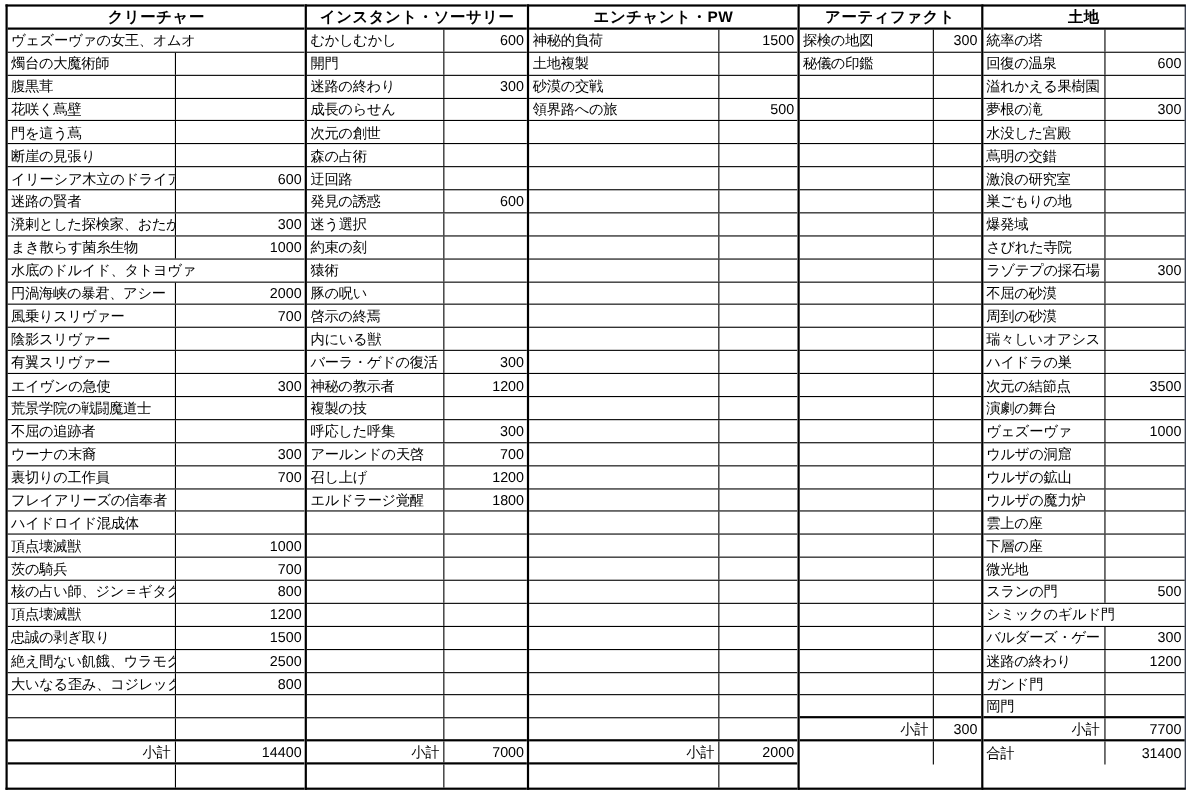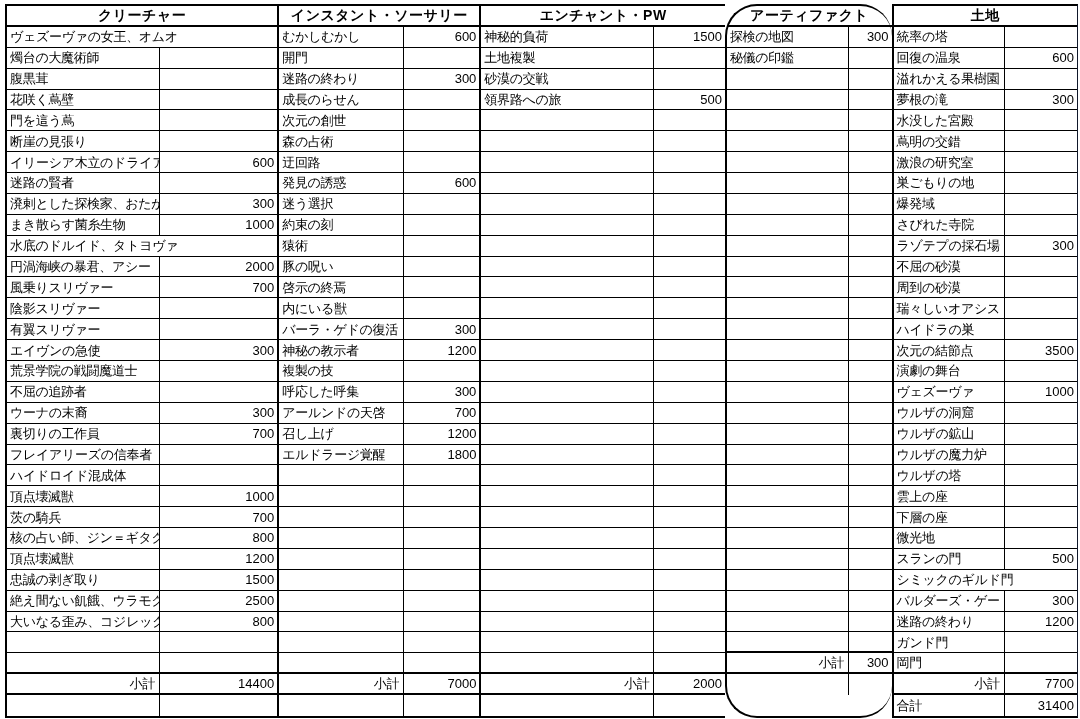--- a/index.html
+++ b/index.html
@@ -5,21 +5,21 @@
   html,body{margin:0;padding:0;background:#ffffff;}
   body{width:1080px;height:719px;position:relative;overflow:hidden;
        font-family:"Liberation Sans","DejaVu Sans",sans-serif;color:#000;}
   #sheet{position:absolute;left:5px;top:4px;width:1073px;height:714px;display:flex;}
   .group{height:100%;box-sizing:border-box;display:grid;grid-template-rows:repeat(34,1fr);
          border-top:2px solid #000;border-bottom:2px solid #000;border-left:2px solid #000;background:#fff;}
   .group:last-child{border-right:1px solid #0f172a;}
   .g0{width:276px;--nw:153px;}
   .g1{width:205px;text-align:center;--nw:125px;}
   .g2{width:249px;--nw:173px;}
-  .g3{width:169px;border-radius:32px;--nw:122px;}
+  .g3{width:169px;--nw:122px;}
   .g4{width:189px;--nw:111px;}
   .row{display:flex;box-sizing:border-box;border-bottom:1px solid #000;min-height:0;}
   .row:last-child{border-bottom:none;}
   .row.header-row{border-bottom:2px solid #000;}
   .row.r-last-data{border-bottom:2px solid #000;}
   .row.subtotal-row{border-bottom:2px solid #000;}
   .cell{display:flex;align-items:center;box-sizing:border-box;overflow:hidden;
         white-space:nowrap;min-width:0;font-size:13px;letter-spacing:-0.3px;line-height:1;}
   .name{flex:0 0 var(--nw);width:var(--nw);border-right:1px solid #000;padding-left:3px;}
   .price{flex:1 1 auto;justify-content:flex-end;padding-right:3px;letter-spacing:0;}
@@ -659,24 +659,20 @@
       </div>
       <div class="row">
         <div class="cell name">ウルザの鉱山</div>
         <div class="cell price"></div>
       </div>
       <div class="row">
         <div class="cell name">ウルザの魔力炉</div>
         <div class="cell price"></div>
       </div>
       <div class="row">
-        <div class="cell name">ウルザの塔</div>
-        <div class="cell price"></div>
-      </div>
-      <div class="row">
         <div class="cell name">雲上の座</div>
         <div class="cell price"></div>
       </div>
       <div class="row">
         <div class="cell name">下層の座</div>
         <div class="cell price"></div>
       </div>
       <div class="row">
         <div class="cell name">微光地</div>
         <div class="cell price"></div>

